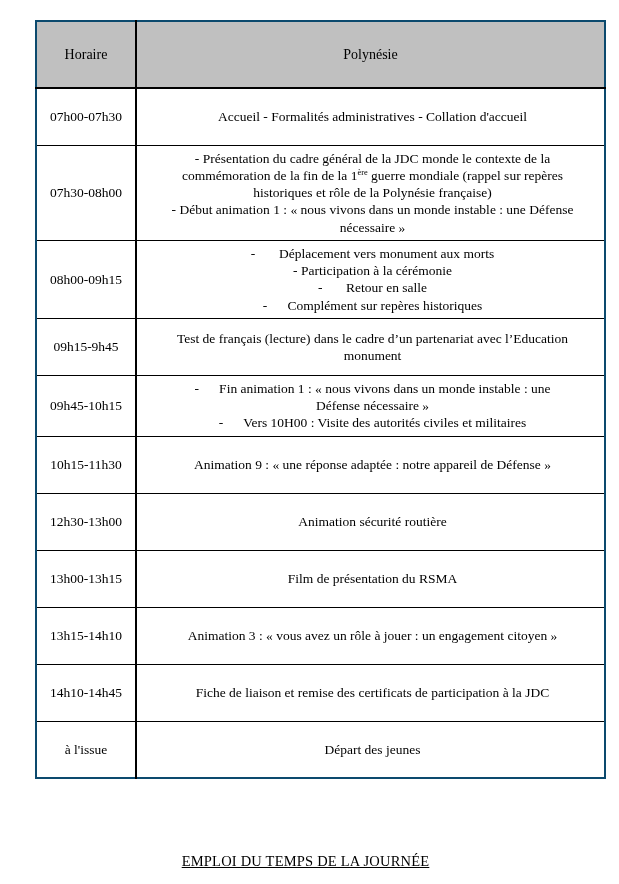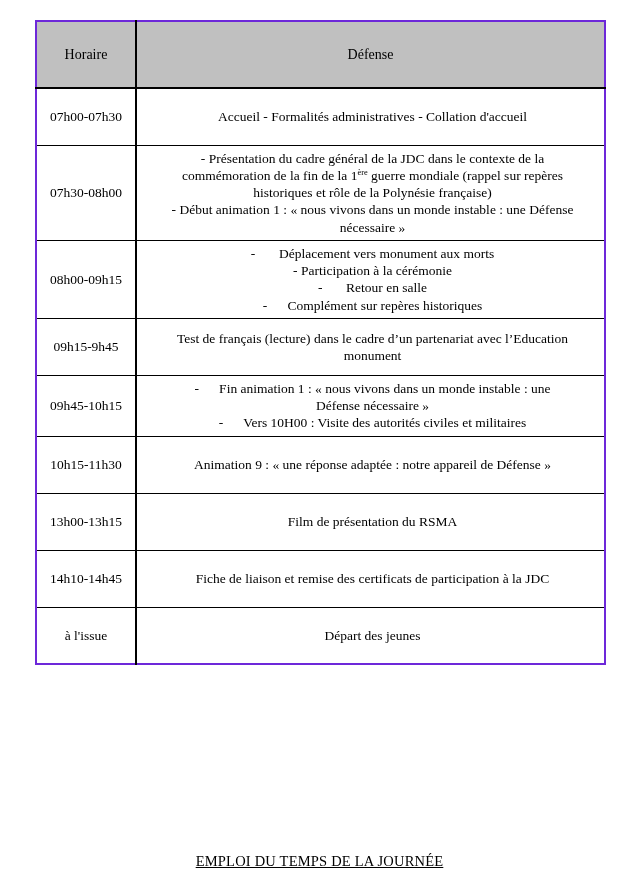--- a/index.html
+++ b/index.html
@@ -23,21 +23,21 @@
   .schedule-wrap {
     position: absolute;
     left: 35px;
     top: 20px;
     width: 569px;
   }
   table.schedule {
     border-collapse: collapse;
     table-layout: fixed;
     width: 569px;
-    border: 2px solid #6d28d9;
+    border: 2px solid #0c4a6e;
   }
   table.schedule col.col-time { width: 100px; }
   table.schedule col.col-activity { width: 469px; }
 
   table.schedule th,
   table.schedule td {
     border: 1px solid #000000;
     vertical-align: middle;
     text-align: center;
     padding: 4px 6px;
@@ -65,21 +65,21 @@
 
   .line { display: block; }
   .dash-line { display: block; white-space: pre; }
   sup {
     font-size: 0.62em;
     vertical-align: super;
     line-height: 0;
   }
   .caption {
     position: absolute;
-    left: 35px;
+    left: 21px;
     top: 853px;
     width: 569px;
     text-align: center;
     font-size: 14.5px;
     letter-spacing: 0.2px;
   }
   .caption span {
     text-decoration: underline;
   }
 </style>
@@ -90,34 +90,34 @@
 
   <div class="schedule-wrap">
     <table class="schedule">
       <colgroup>
         <col class="col-time">
         <col class="col-activity">
       </colgroup>
       <thead>
         <tr>
           <th class="time-header">Horaire</th>
-          <th class="activity-header">Défense</th>
+          <th class="activity-header">Polynésie</th>
         </tr>
       </thead>
       <tbody id="schedule-body">
           <tr>
             <td class="time-cell">07h00-07h30</td>
             <td class="activity-cell">
               <span class="line">Accueil - Formalités administratives - Collation d'accueil</span>
             </td>
           </tr>
           <tr>
             <td class="time-cell">07h30-08h00</td>
             <td class="activity-cell">
-              <span class="line">- Présentation du cadre général de la JDC dans le contexte de la</span>
+              <span class="line">- Présentation du cadre général de la JDC monde le contexte de la</span>
               <span class="line">commémoration de la fin de la 1<sup>ère</sup> guerre mondiale (rappel sur repères</span>
               <span class="line">historiques et rôle de la Polynésie française)</span>
               <span class="line">- Début animation 1 : « nous vivons dans un monde instable : une Défense</span>
               <span class="line">nécessaire »</span>
             </td>
           </tr>
           <tr>
             <td class="time-cell">08h00-09h15</td>
             <td class="activity-cell">
               <span class="dash-line">-       Déplacement vers monument aux morts</span>
@@ -141,23 +141,35 @@
               <span class="dash-line">-      Vers 10H00 : Visite des autorités civiles et militaires</span>
             </td>
           </tr>
           <tr>
             <td class="time-cell">10h15-11h30</td>
             <td class="activity-cell">
               <span class="line">Animation 9 : « une réponse adaptée : notre appareil de Défense »</span>
             </td>
           </tr>
           <tr>
+            <td class="time-cell">12h30-13h00</td>
+            <td class="activity-cell">
+              <span class="line">Animation sécurité routière</span>
+            </td>
+          </tr>
+          <tr>
             <td class="time-cell">13h00-13h15</td>
             <td class="activity-cell">
               <span class="line">Film de présentation du RSMA</span>
+            </td>
+          </tr>
+          <tr>
+            <td class="time-cell">13h15-14h10</td>
+            <td class="activity-cell">
+              <span class="line">Animation 3 : « vous avez un rôle à jouer : un engagement citoyen »</span>
             </td>
           </tr>
           <tr>
             <td class="time-cell">14h10-14h45</td>
             <td class="activity-cell">
               <span class="line">Fiche de liaison et remise des certificats de participation à la JDC</span>
             </td>
           </tr>
           <tr>
             <td class="time-cell">à l'issue</td>

